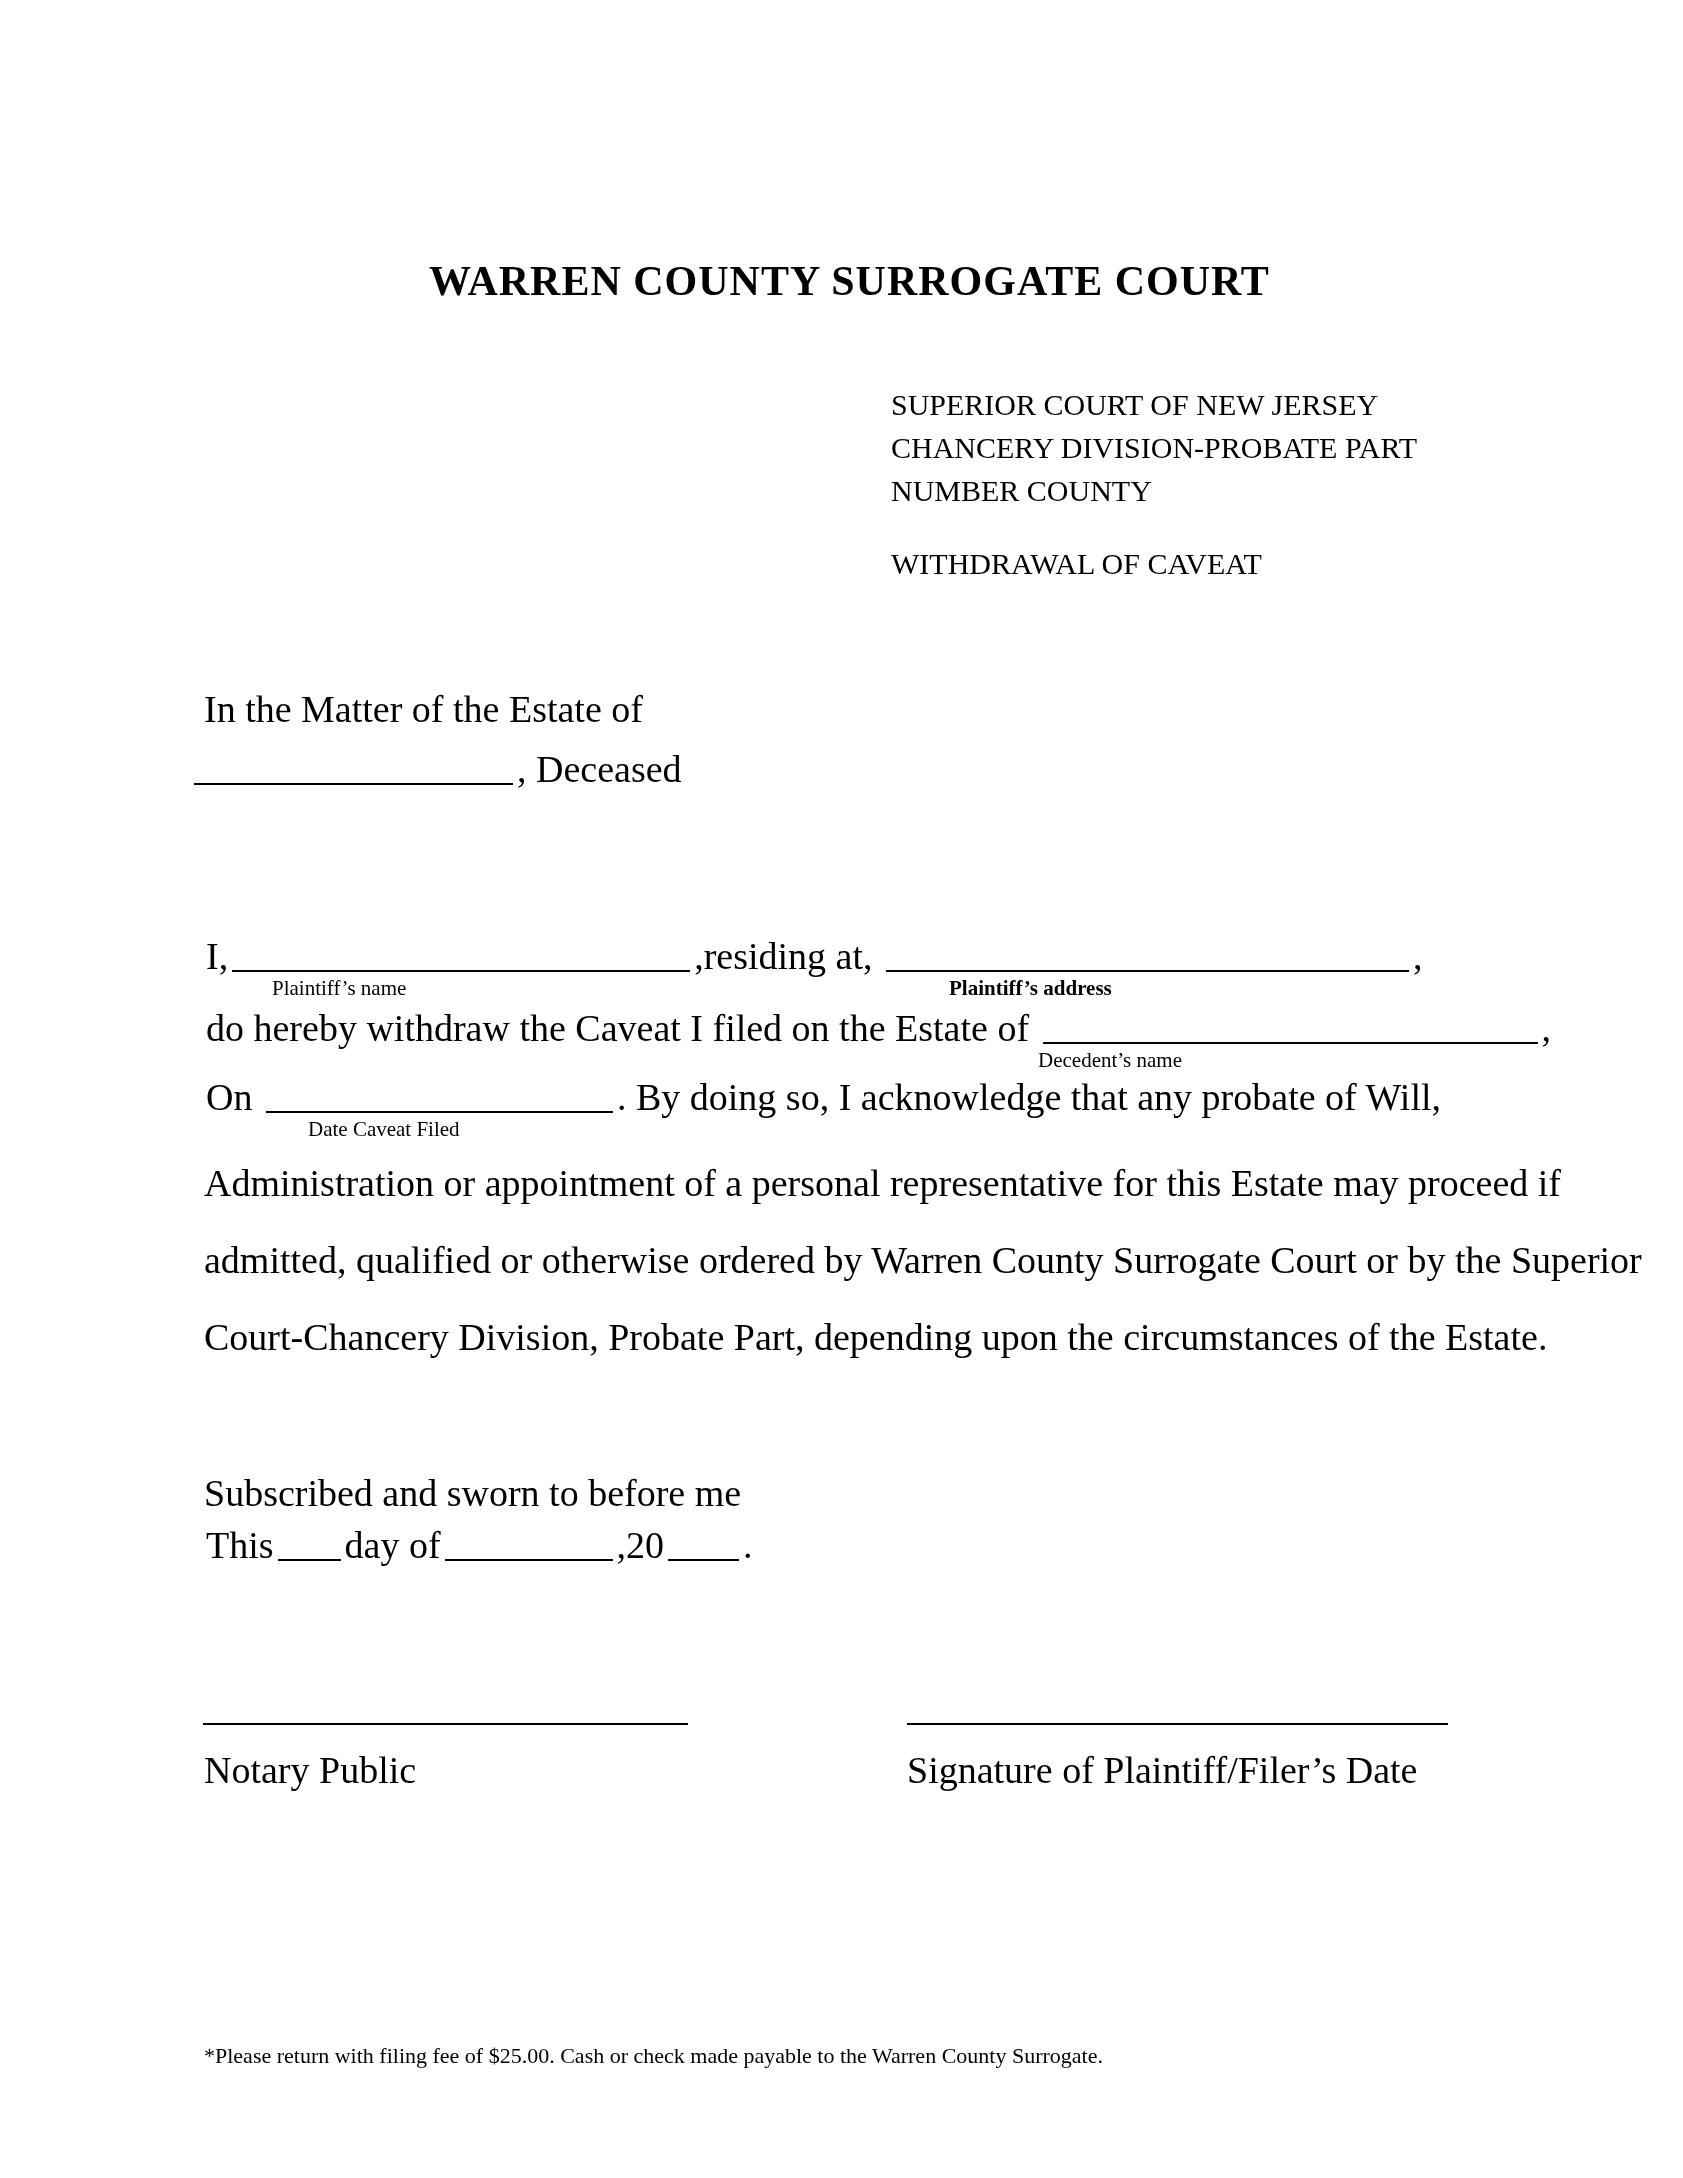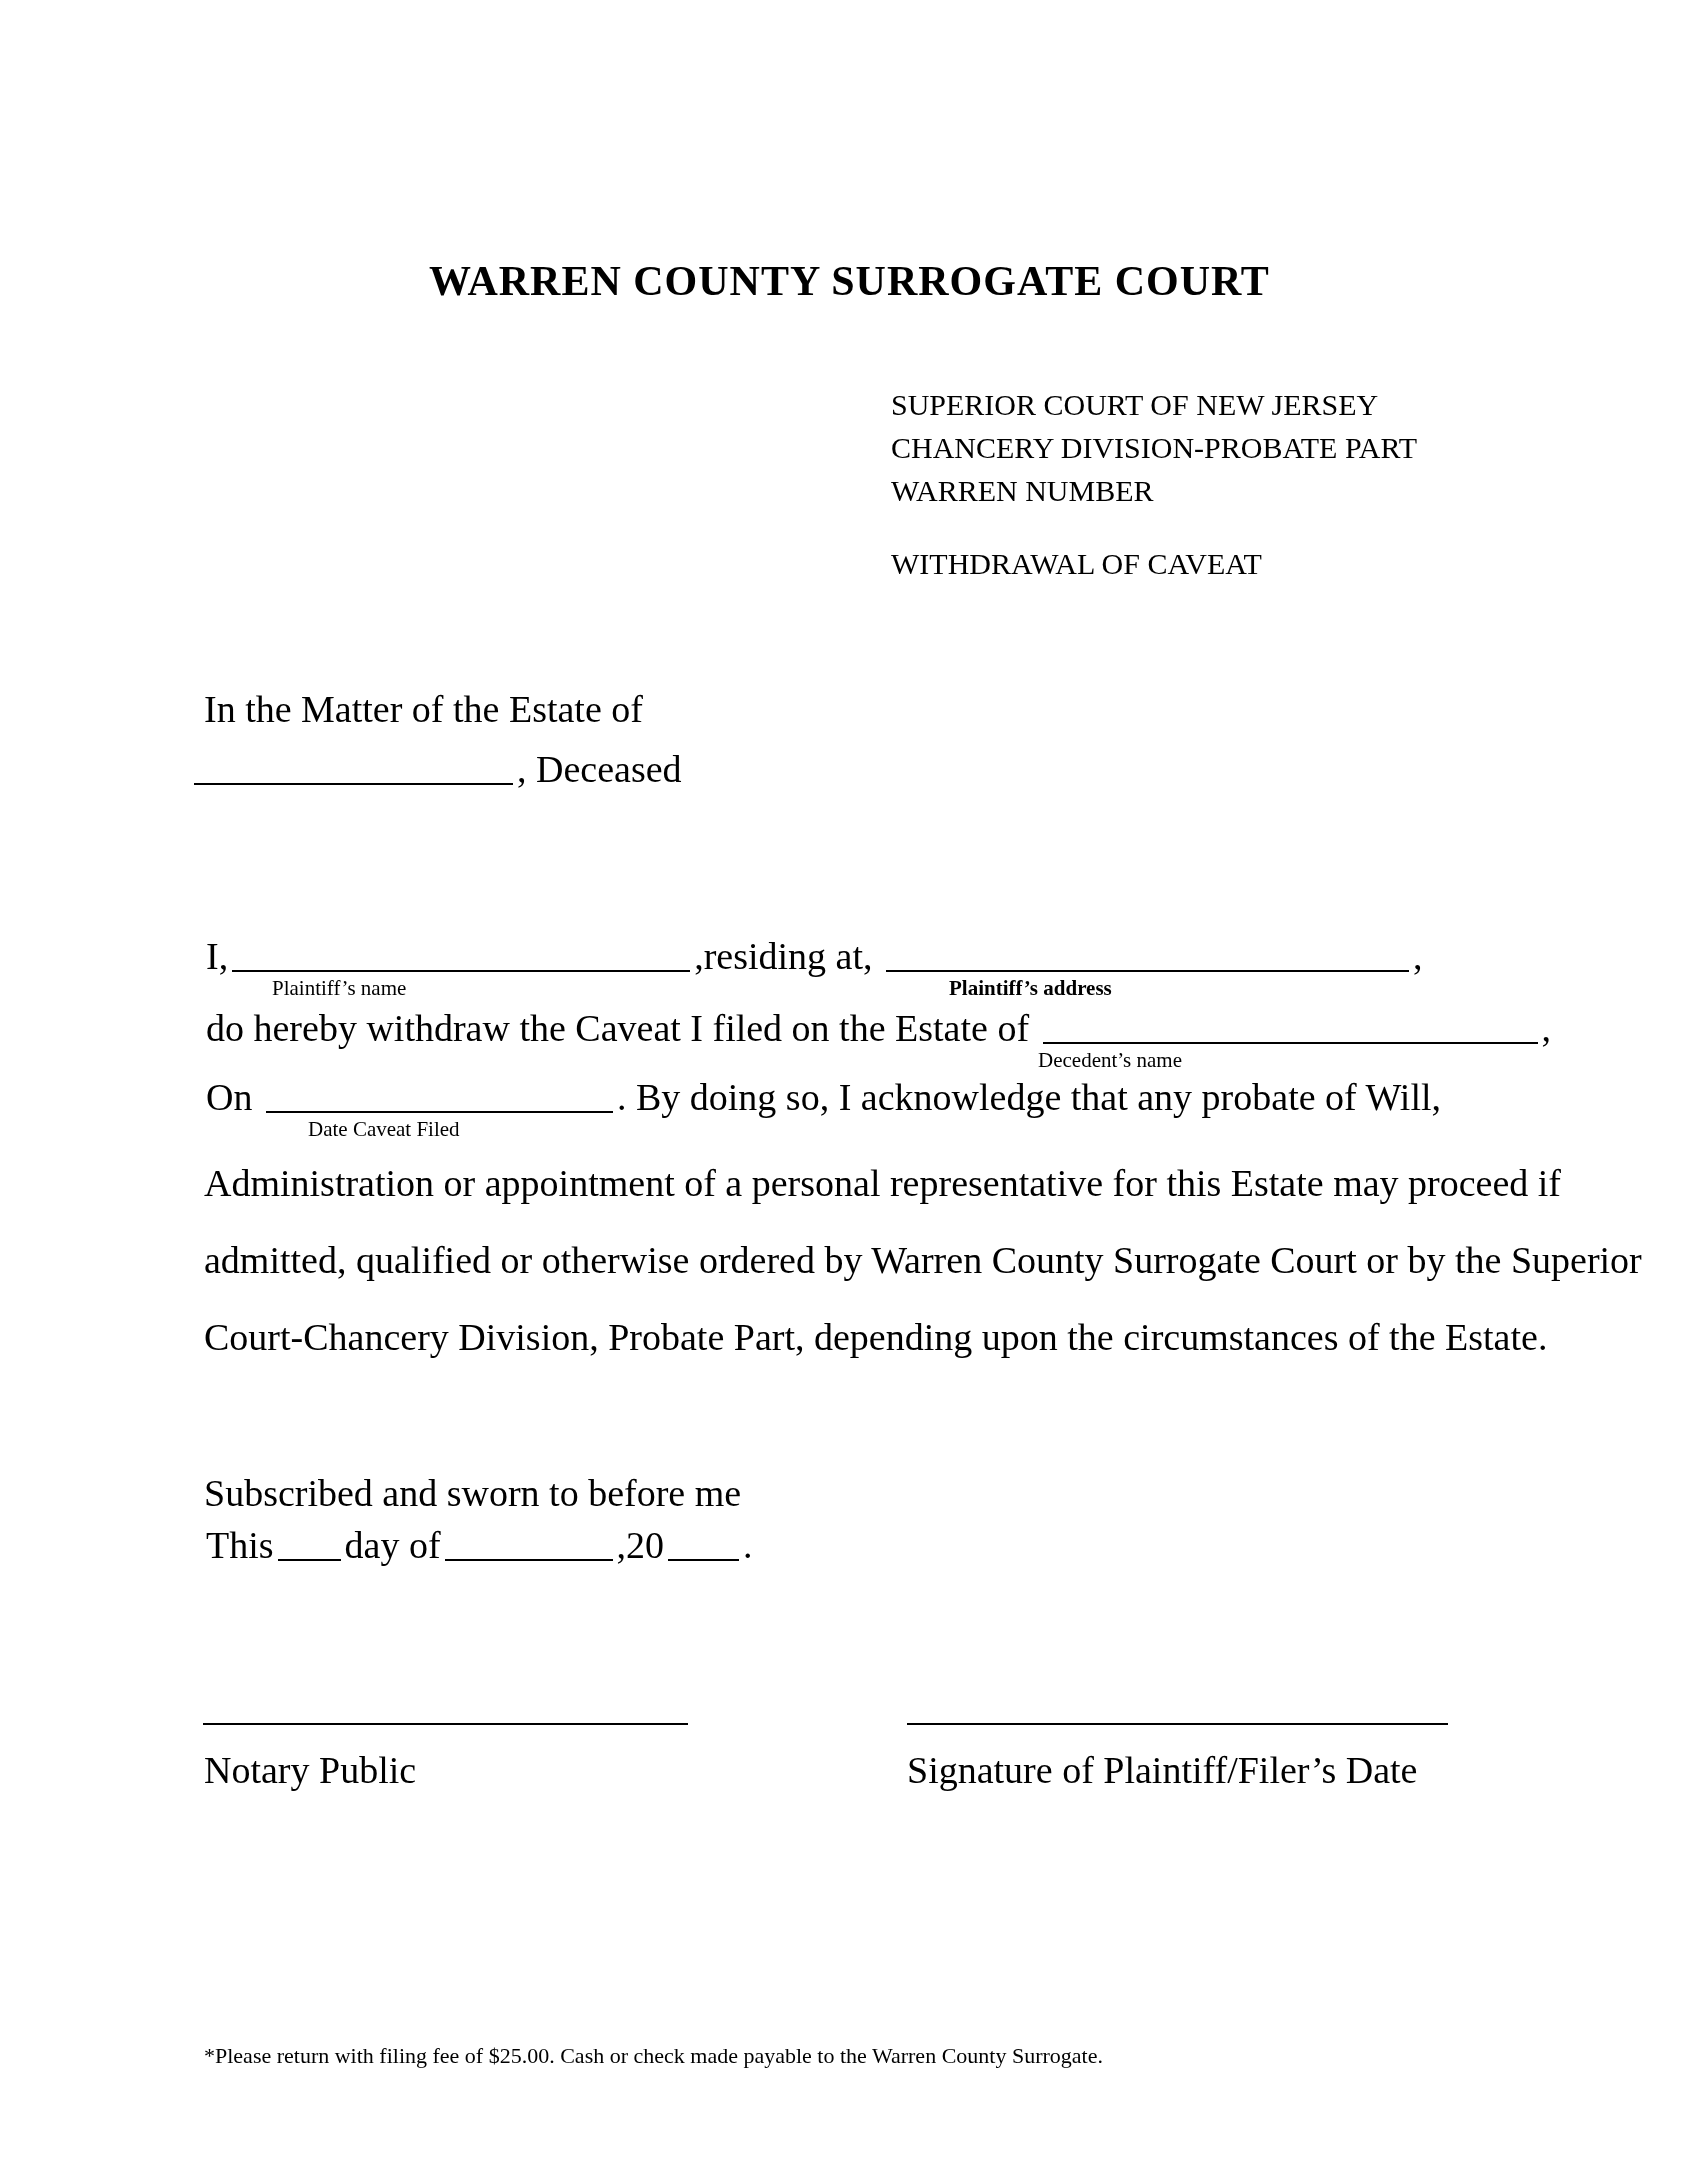--- a/index.html
+++ b/index.html
@@ -43,21 +43,21 @@
 </head>
 <body>
 
 <div class="page">
 
   <div class="abs title">WARREN COUNTY SURROGATE COURT</div>
 
   <div class="abs court-block">
     <div>SUPERIOR COURT OF NEW JERSEY</div>
     <div>CHANCERY DIVISION-PROBATE PART</div>
-    <div>WARREN NUMBER</div>
+    <div>NUMBER COUNTY</div>
     <div class="doc-title">WITHDRAWAL OF CAVEAT</div>
   </div>
 
   <div class="abs body-text" style="left:196px; top:679px;">In the Matter of the Estate of</div>
 
   <div class="abs body-text" style="left:184px; top:739px;">
     <span class="blank" style="width:319px;"></span><span>, Deceased</span>
   </div>
 
   <div class="abs body-text" style="left:196px; top:926px;text-align:right;">

